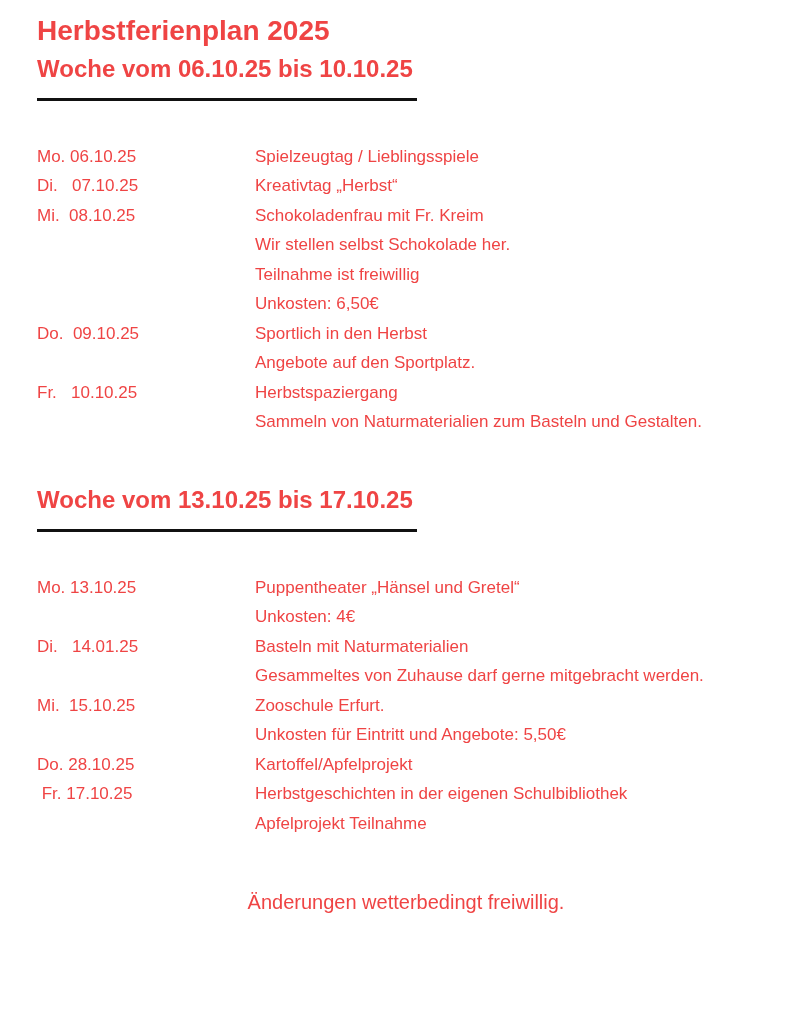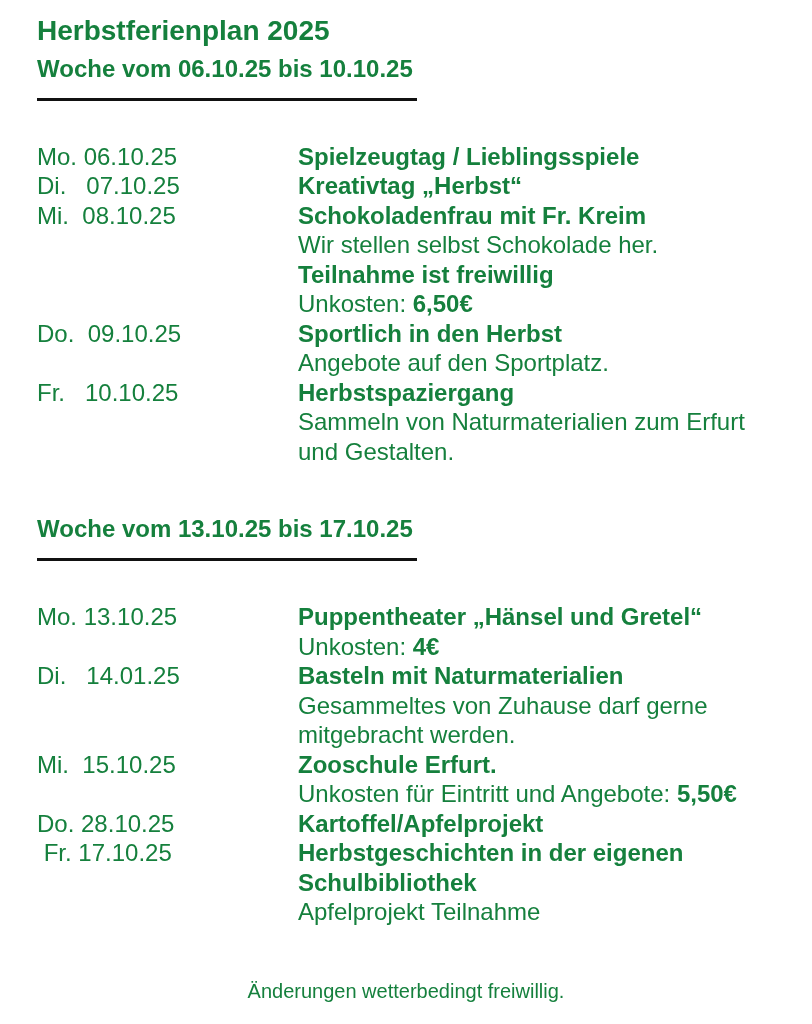--- a/index.html
+++ b/index.html
@@ -2,21 +2,21 @@
 <html><head>
 <meta charset="utf-8">
 <style>
   html, body { margin:0; padding:0; background:#ffffff; }
   .page {
     position:relative;
     width:812px; height:1024px;
     box-sizing:border-box;
     padding-top:14px;
     background:#ffffff;
-    color:#15803d;
+    color:#ef4444;
     font-family:"Liberation Sans", sans-serif;
     overflow:hidden;
   }
   .doc-title {
     margin:0 0 6px 37px;
     font-size:28px;
     font-weight:700;
     line-height:1.2;
   }
   .week-section { margin-left:37px; }
@@ -28,27 +28,26 @@
     font-weight:700;
     line-height:1.25;
     border-bottom:3px solid #111111;
     padding-bottom:14px;
     padding-right:4px;
   }
   .events { margin-top:41px; }
   .row {
     display:grid;
     grid-template-columns:218px 455px;
-    font-size:24px;
+    font-size:17px;
     line-height:29.5px;
-    gap:43px;
   }
   .date-cell { white-space:pre; }
   .desc-cell { }
-  .b { font-weight:700; }
+  .b { font-weight:400; }
   .r { font-weight:400; }
   .footer-note {
     margin-top:50px;
     width:812px;
     text-align:center;
     font-size:20px;
     line-height:1.4;
   }
 </style>
 </head>
@@ -91,21 +90,21 @@
           <div class="row">
             <div class="date-cell"></div>
             <div class="desc-cell"><span class="r">Angebote auf den Sportplatz.</span></div>
           </div>
           <div class="row">
             <div class="date-cell">Fr.   10.10.25</div>
             <div class="desc-cell"><span class="b">Herbstspaziergang</span></div>
           </div>
           <div class="row">
             <div class="date-cell"></div>
-            <div class="desc-cell"><span class="r">Sammeln von Naturmaterialien zum Erfurt und Gestalten.</span></div>
+            <div class="desc-cell"><span class="r">Sammeln von Naturmaterialien zum Basteln und Gestalten.</span></div>
           </div>
         </div>
       </section>
       <section class="week-section">
         <div><h2 class="week-heading">Woche vom 13.10.25 bis 17.10.25</h2></div>
         <div class="events">
           <div class="row">
             <div class="date-cell">Mo. 13.10.25</div>
             <div class="desc-cell"><span class="b">Puppentheater „Hänsel und Gretel“</span></div>
           </div>

